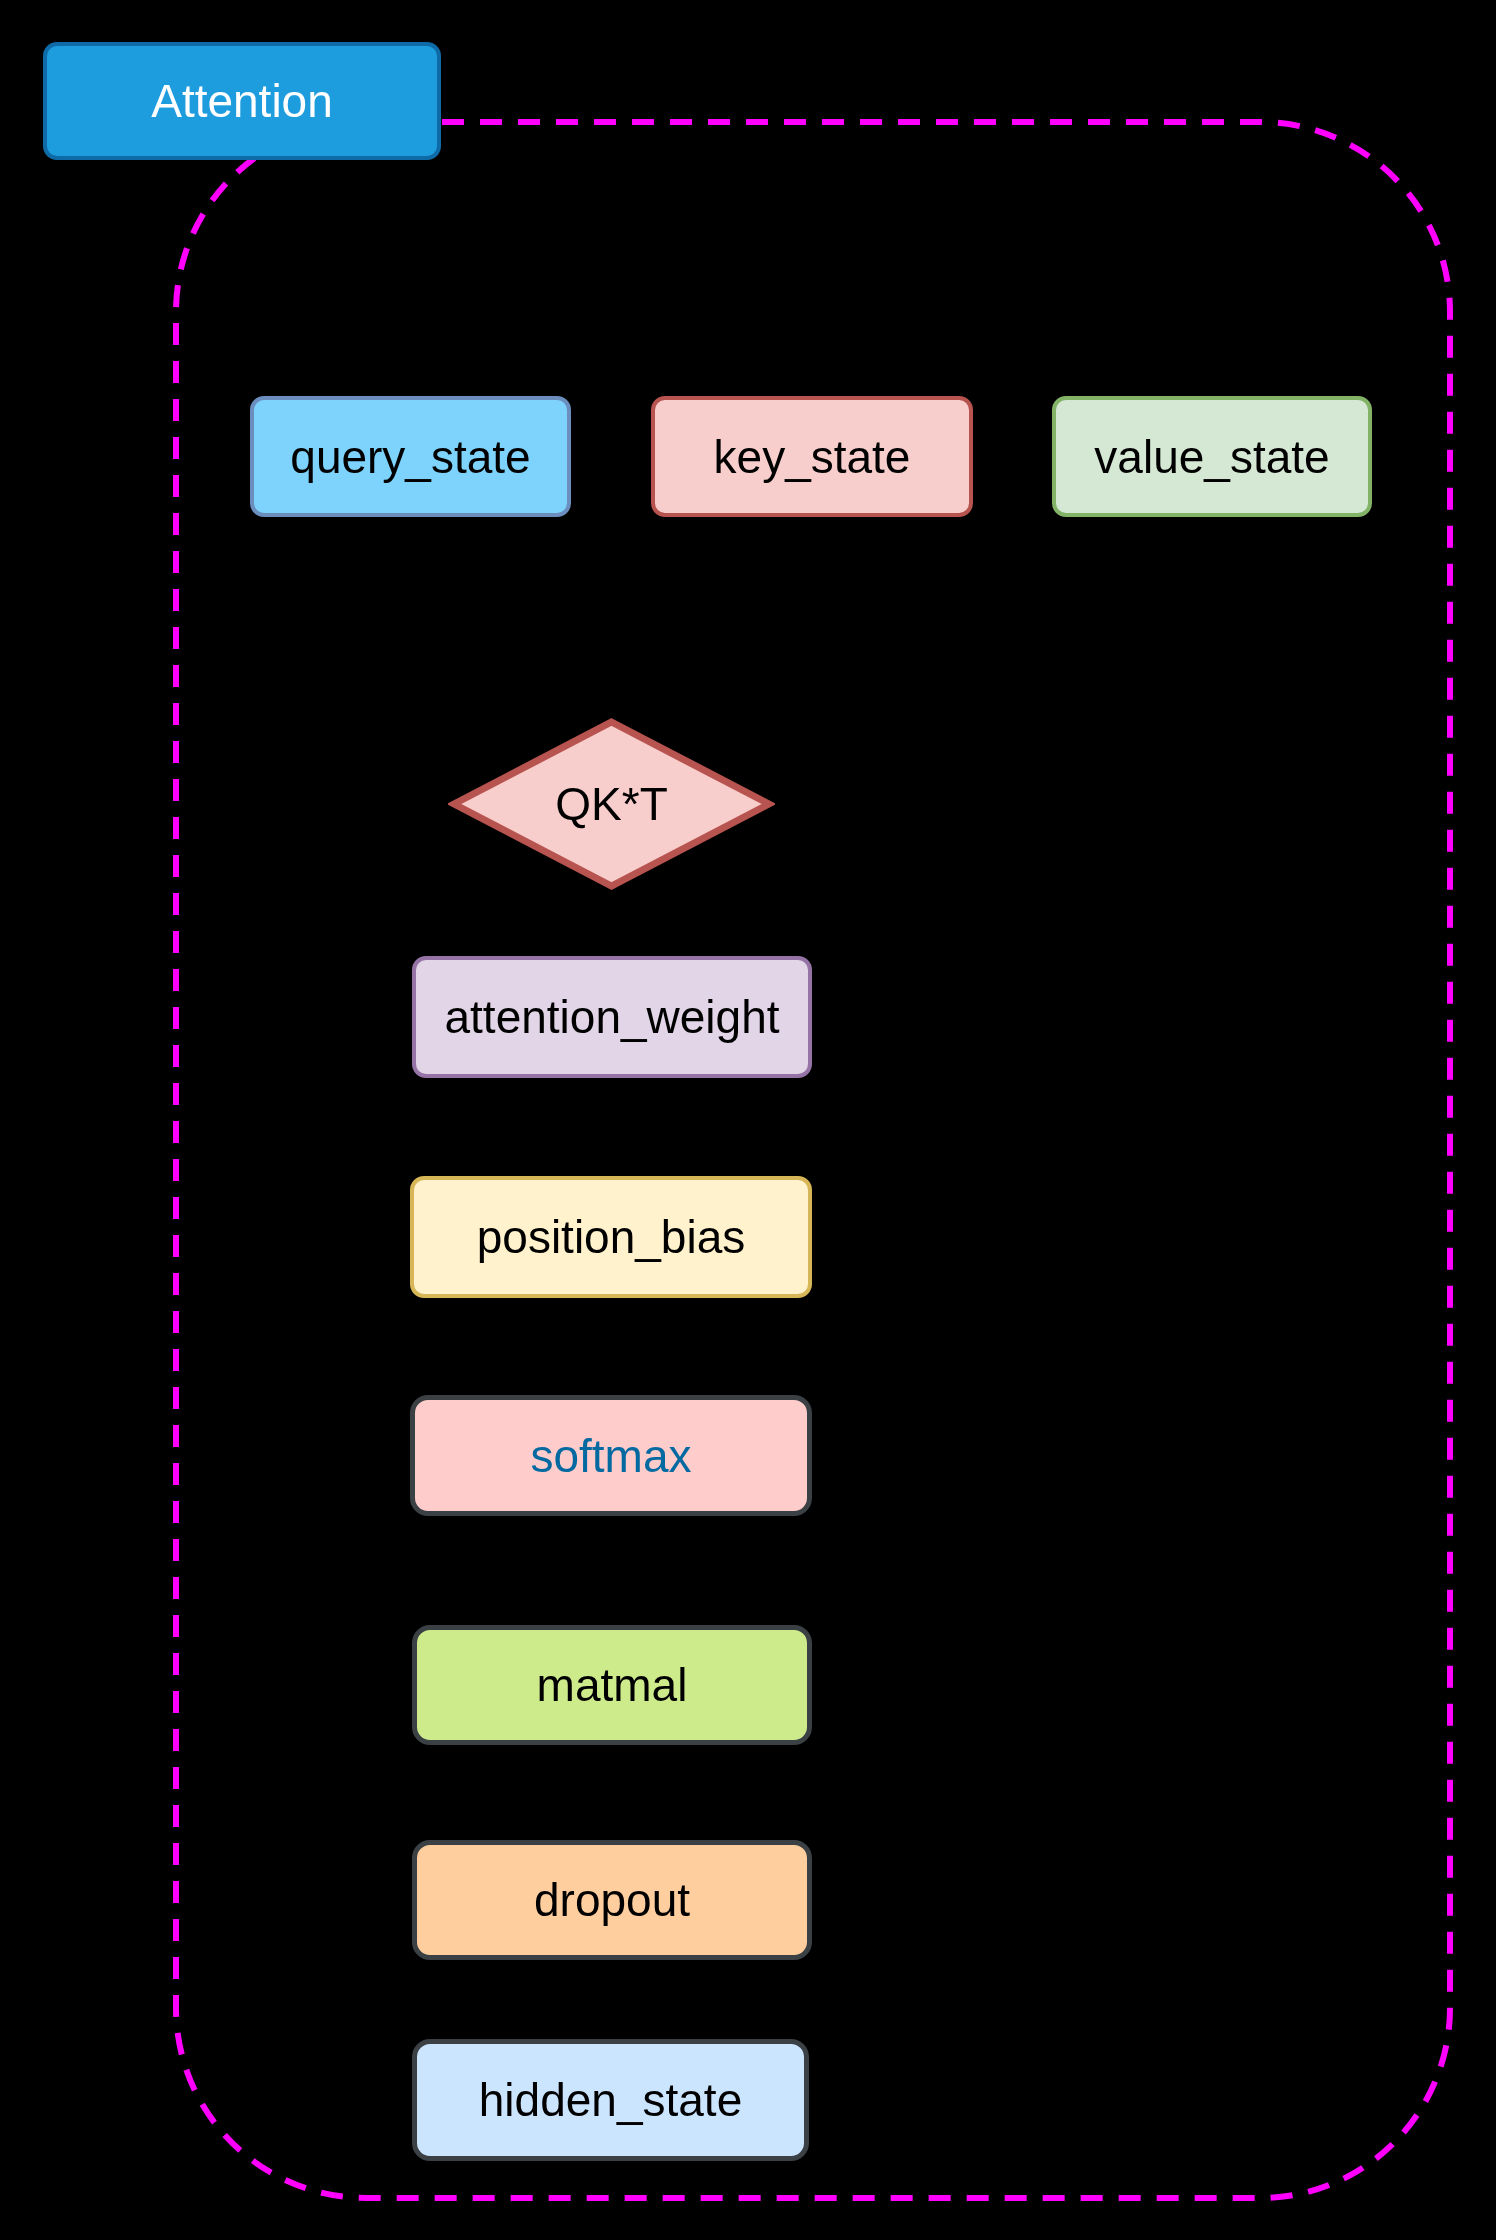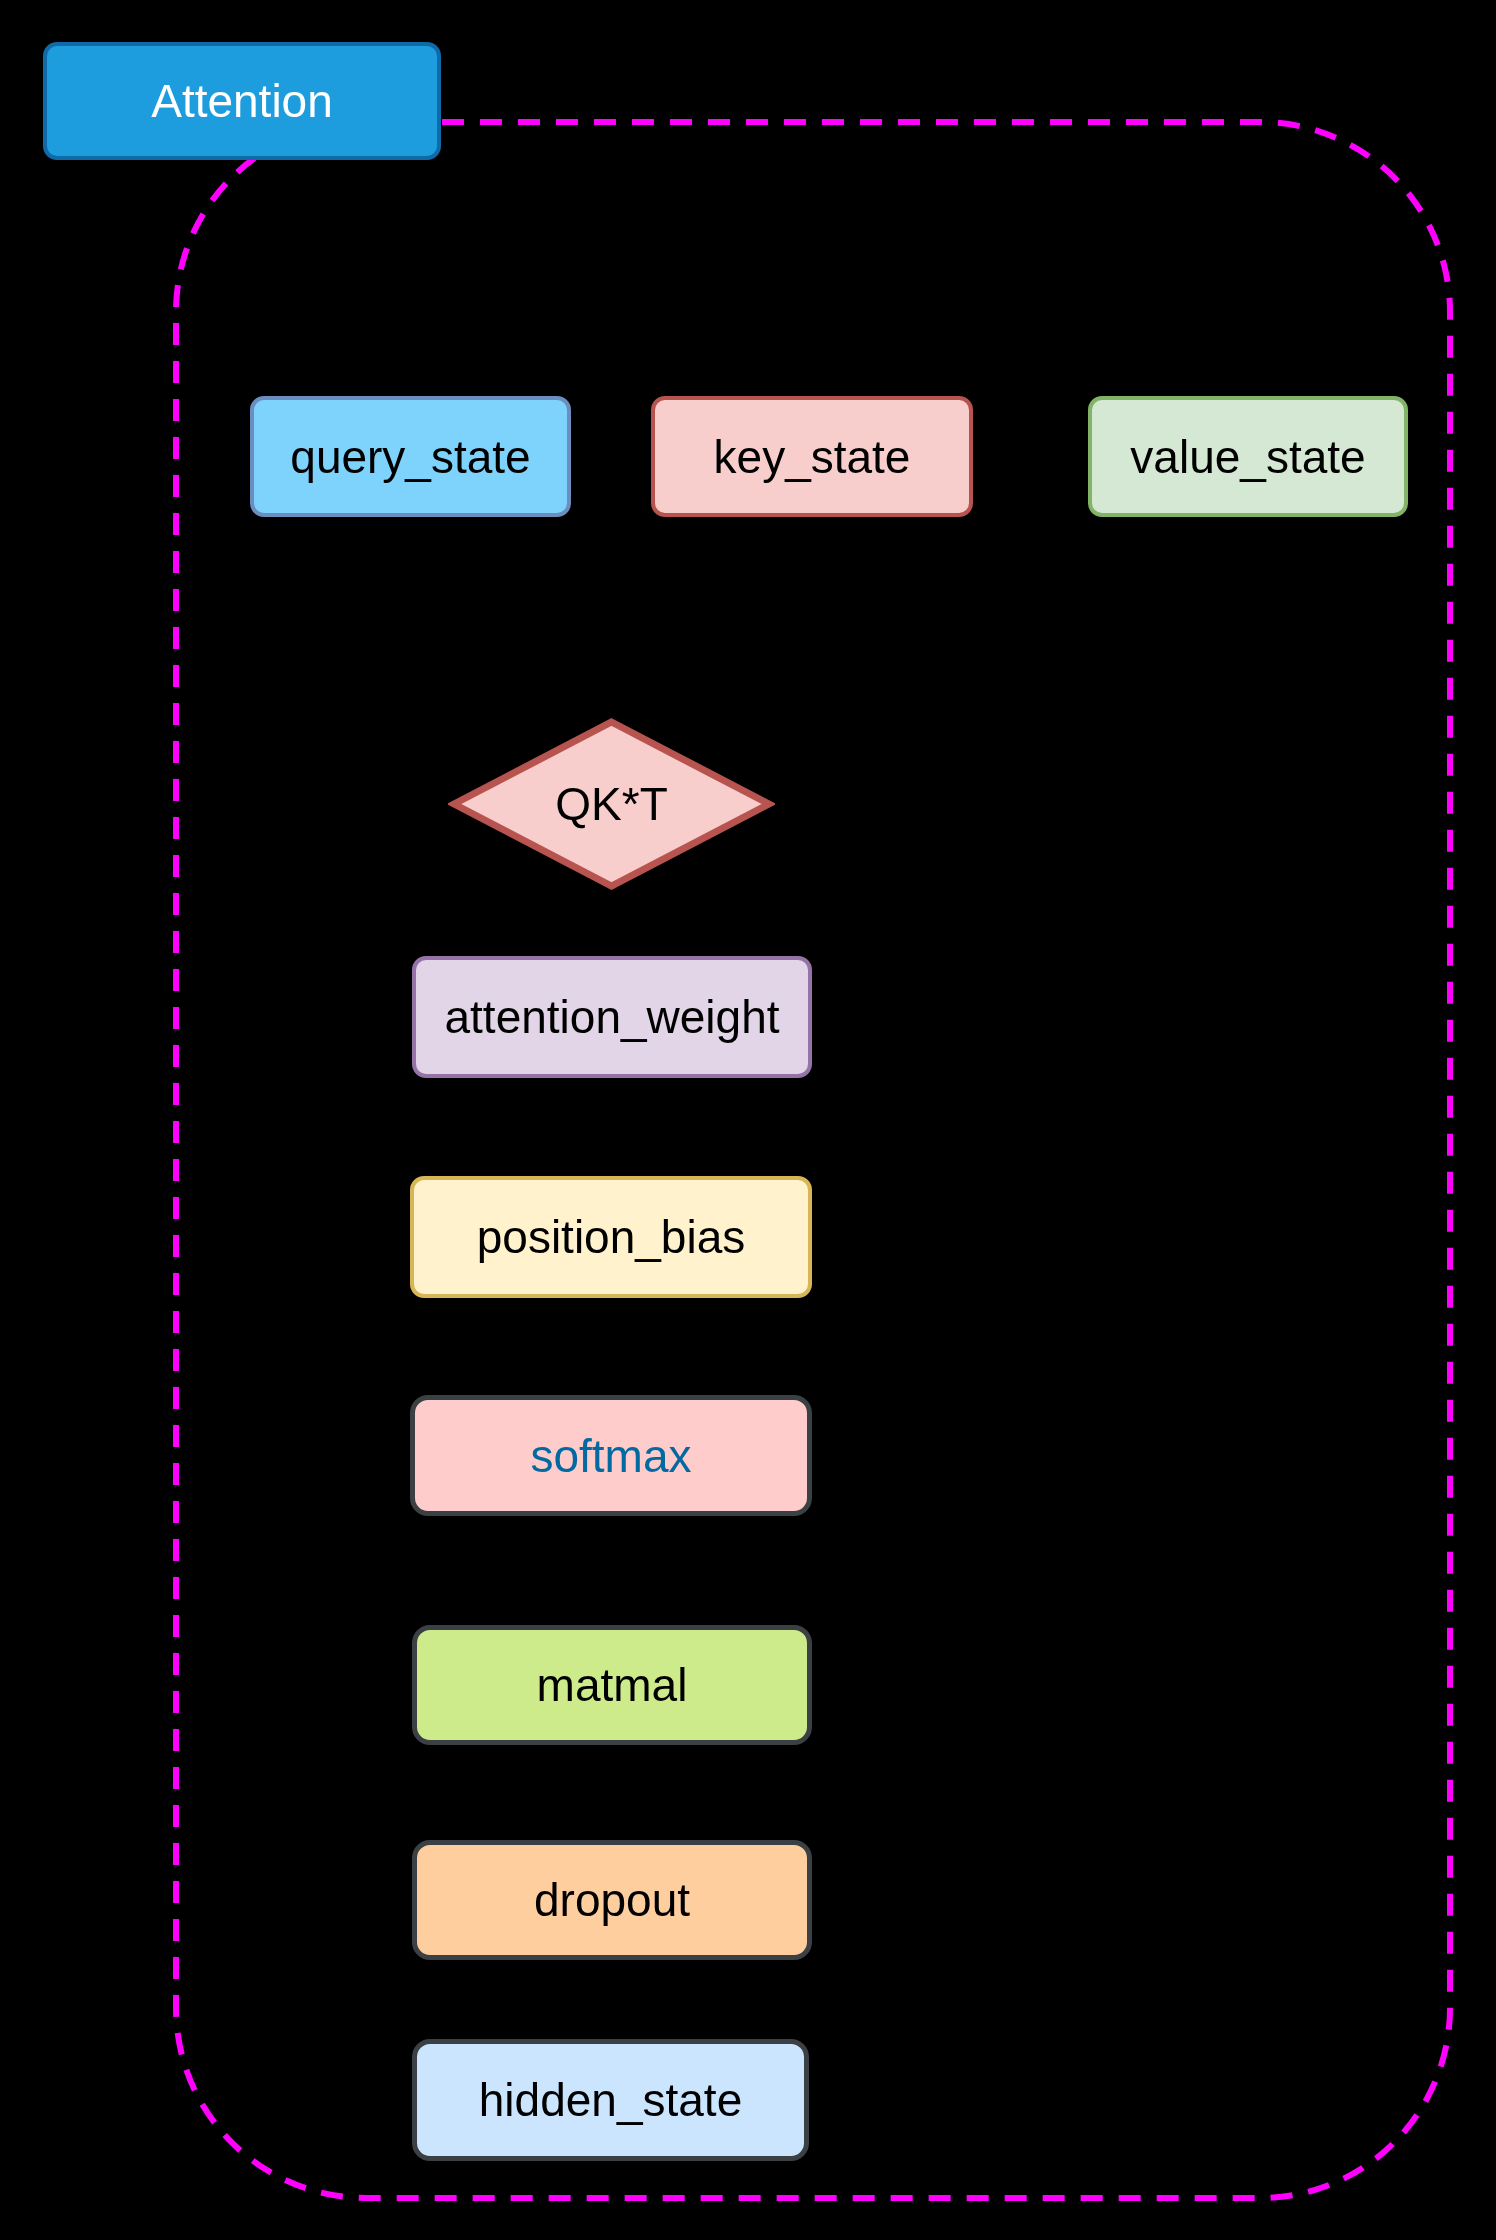--- a/index.html
+++ b/index.html
@@ -25,21 +25,21 @@
     border-style: solid;
     font-size: 46px;
     color: #000;
     line-height: 1;
     white-space: nowrap;
   }
   .n-attention      { left: 43px;   top: 42px;   width: 398px; height: 118px; border-width: 4px; border-radius: 14px; }
   .n-hidden-states  { left: 612px;  top: 156px;  width: 399px; height: 120px; border-width: 4px; border-radius: 14px; }
   .n-query-state    { left: 250px;  top: 396px;  width: 321px; height: 121px; border-width: 4px; border-radius: 14px; }
   .n-key-state      { left: 651px;  top: 396px;  width: 322px; height: 121px; border-width: 4px; border-radius: 14px; }
-  .n-value-state    { left: 1052px; top: 396px;  width: 320px; height: 121px; border-width: 4px; border-radius: 14px; margin-left: 36px; }
+  .n-value-state    { left: 1052px; top: 396px;  width: 320px; height: 121px; border-width: 4px; border-radius: 14px; }
   .n-attention-weight { left: 412px; top: 956px;  width: 400px; height: 122px; border-width: 4px; border-radius: 14px; }
   .n-position-bias  { left: 410px;  top: 1176px; width: 402px; height: 122px; border-width: 4px; border-radius: 14px; }
   .n-softmax        { left: 410px;  top: 1395px; width: 402px; height: 121px; border-width: 5px; border-radius: 18px; }
   .n-matmal         { left: 412px;  top: 1625px; width: 400px; height: 120px; border-width: 5px; border-radius: 18px; }
   .n-dropout        { left: 412px;  top: 1840px; width: 400px; height: 120px; border-width: 5px; border-radius: 18px; }
   .n-hidden-state   { left: 412px;  top: 2039px; width: 397px; height: 122px; border-width: 5px; border-radius: 18px; }
   .n-qkt {
     position: absolute;
     left: 448px; top: 717px;
     width: 327px; height: 174px;

